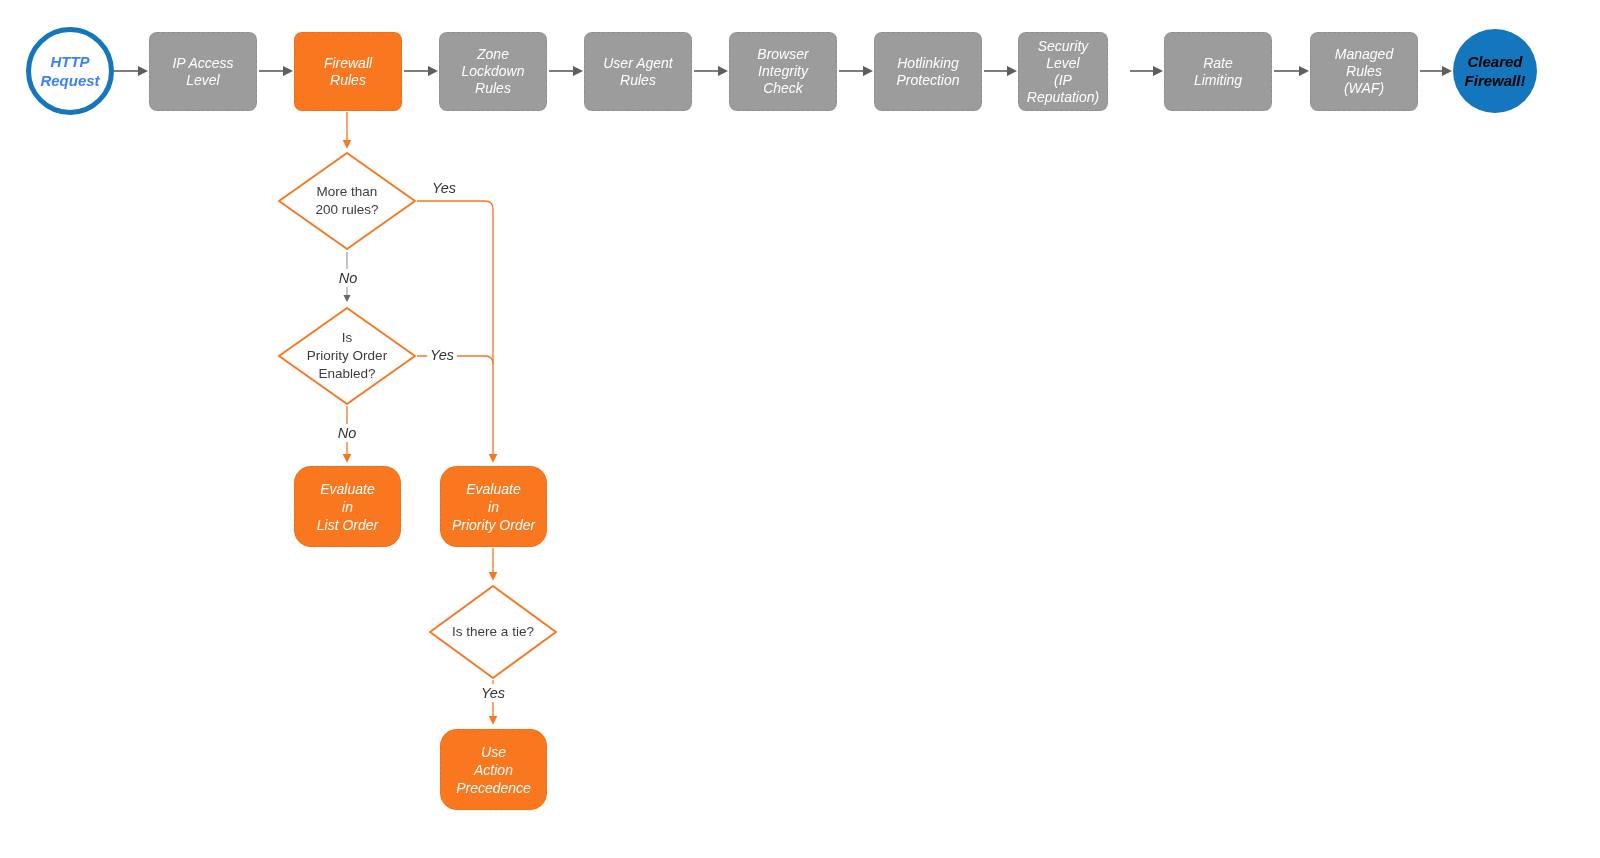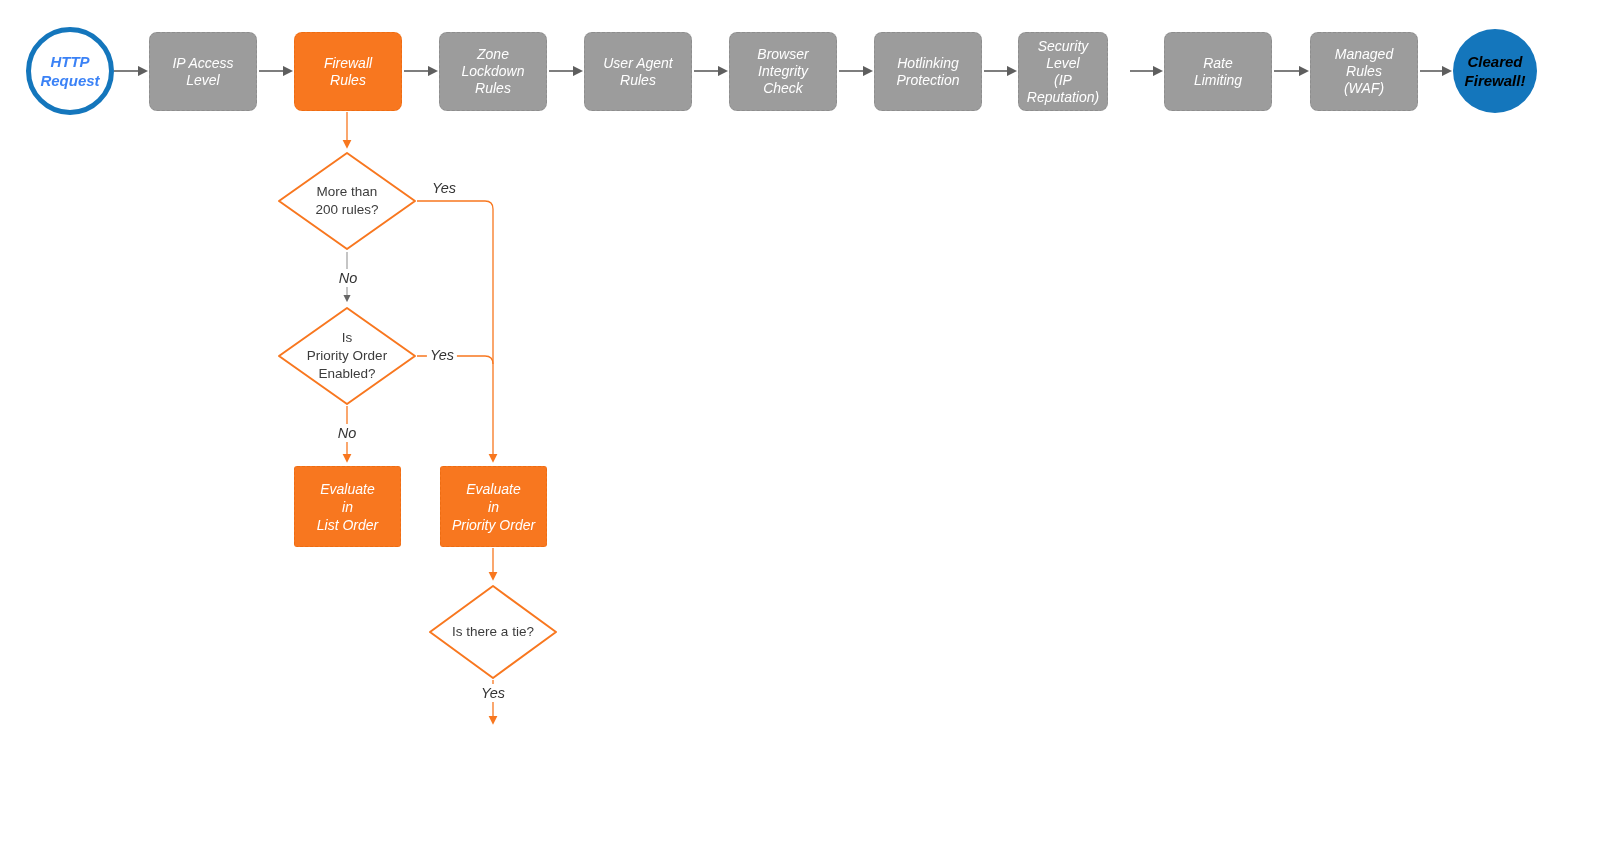--- a/index.html
+++ b/index.html
@@ -40,21 +40,21 @@
   }
   .step.highlight {
     background: #F8771F;
     border-color: #ED6C12;
   }
   .action {
     width: 107px;
     height: 81px;
     background: #F8771F;
     border: 1px dashed #ED6C12;
-    border-radius: 3px;
+    border-radius: 17px;
     color: #ffffff;
     font-style: italic;
     font-size: 14px;
     line-height: 18px;
   }
   .circle-start {
     left: 26px; top: 27px;
     width: 88px; height: 88px;
     border-radius: 50%;
     background: #ffffff;
@@ -223,20 +223,25 @@
 Priority Order</span>
   </div>
 
   <div class="diamond" style="left:428px;top:584px;width:130px;height:96px">
     <svg viewBox="0 0 130 96" preserveAspectRatio="none">
       <polygon points="65,2 128,48 65,94 2,48" fill="#ffffff" stroke="#F8771F" stroke-width="2" stroke-linejoin="round"></polygon>
     </svg>
     <div class="diamond-label">Is there a tie?</div>
   </div>
 
+  <div class="node action" style="left:440px;top:729px">
+    <span>Use
+Action
+Precedence</span>
+  </div>
 
   <span class="edge-label" style="left:444px;top:179px">Yes</span>
   <span class="edge-label" style="left:348px;top:269px">No</span>
   <span class="edge-label" style="left:442px;top:346px">Yes</span>
   <span class="edge-label" style="left:347px;top:424px">No</span>
   <span class="edge-label" style="left:493px;top:684px">Yes</span>
 
 </div>
 
 </body></html>

